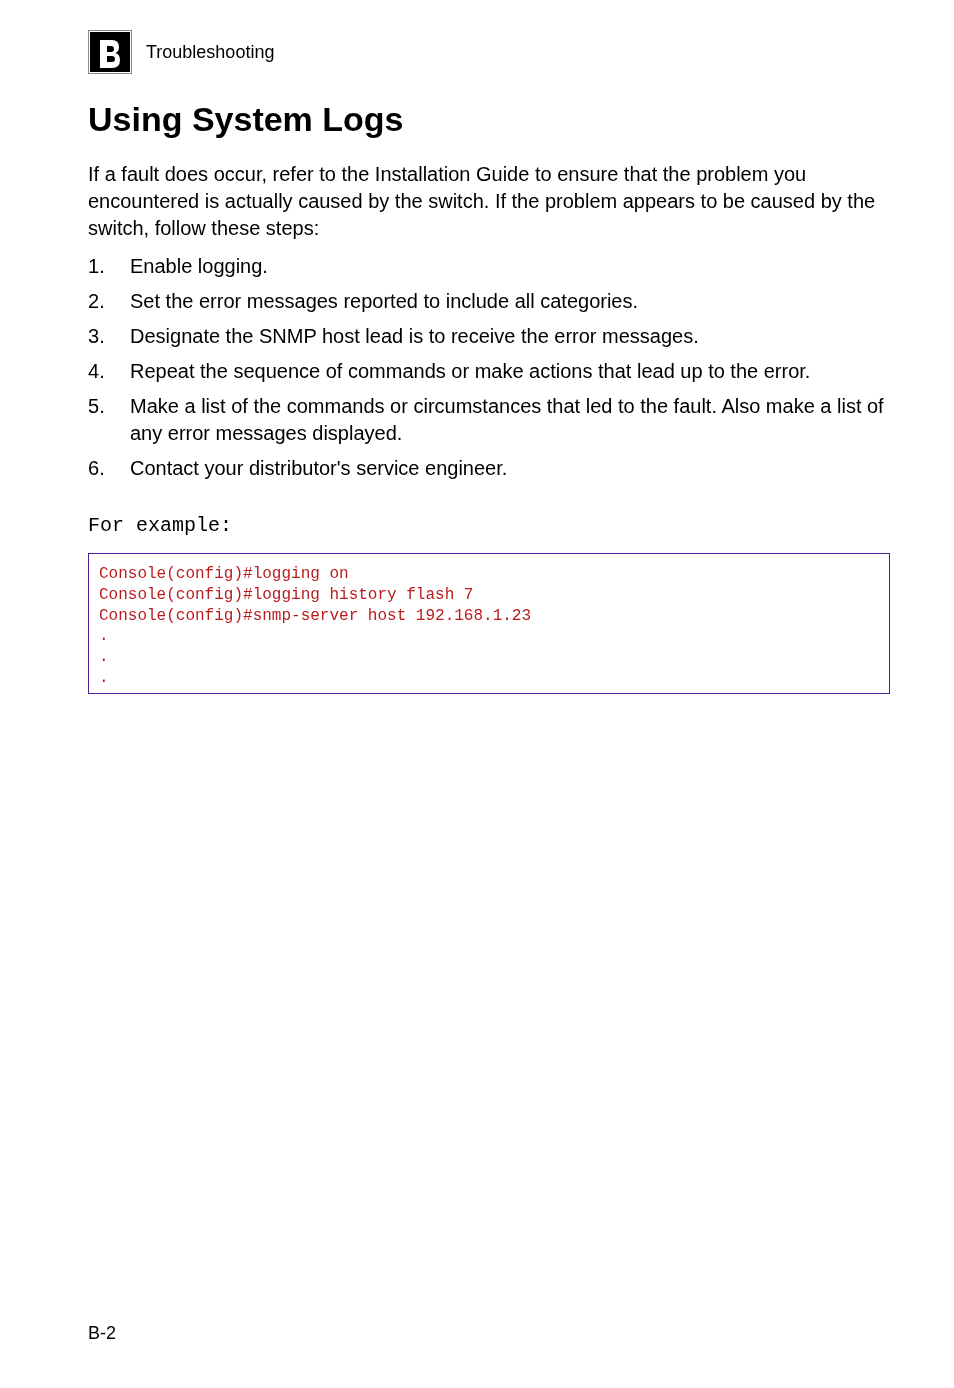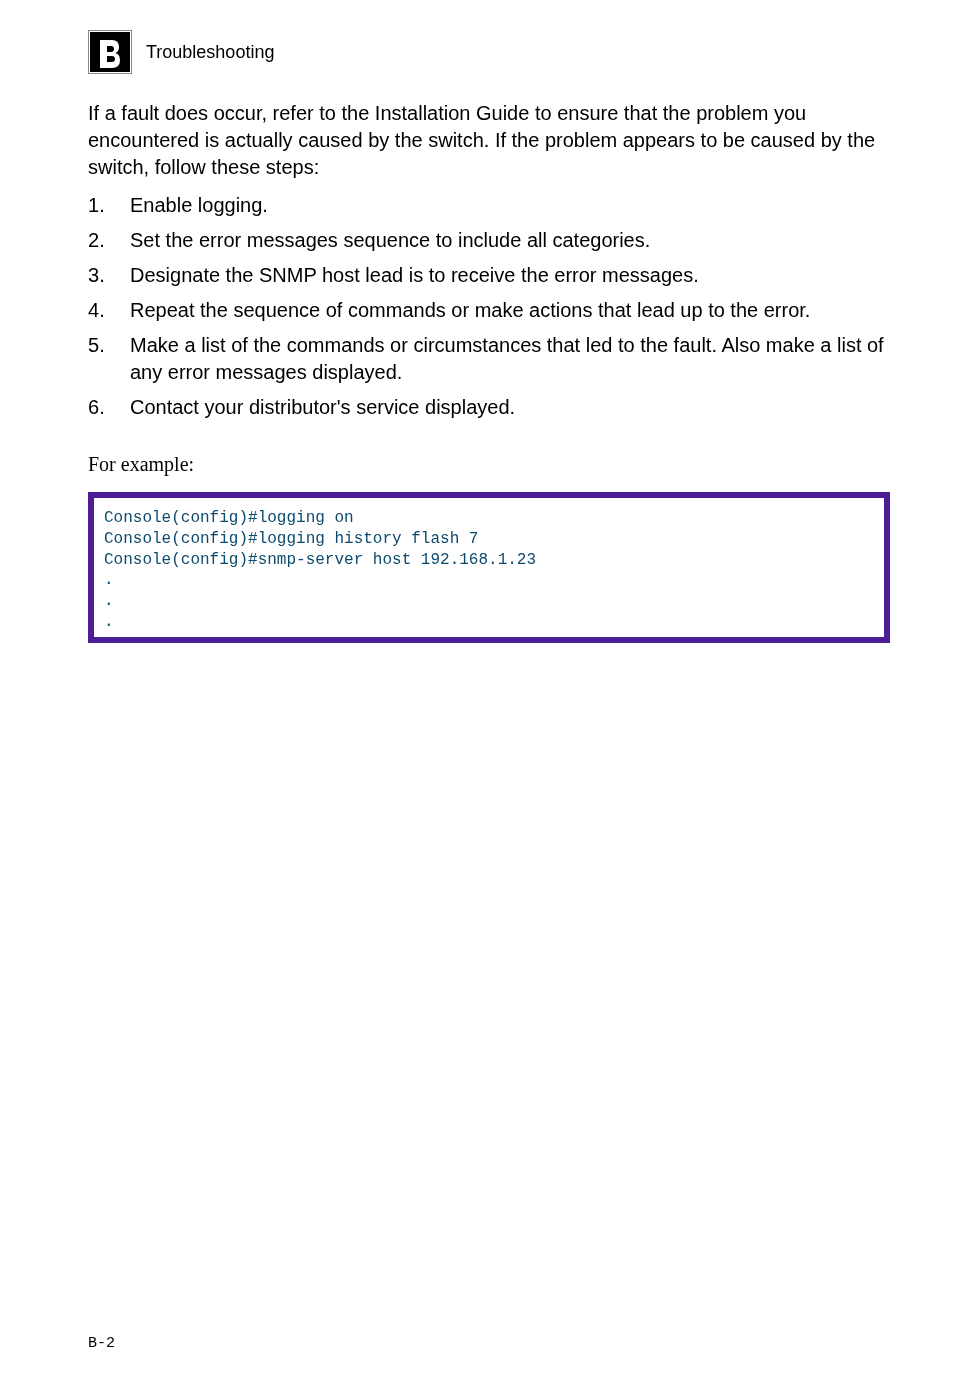--- a/index.html
+++ b/index.html
@@ -65,65 +65,66 @@
   }
   ol.steps > li::before {
     content: counter(step) ".";
     position: absolute;
     left: 0;
     top: 0;
   }
   p.lead {
     font-size: 20px;
     margin: 10px 0 16px 0;
-    font-family: Liberation Serif, serif;
+    font-family: Liberation Mono, monospace;
   }
   pre.code-block {
-    border: 6px solid #4c1d95;
+    border: 1px solid #4c1d95;
     padding: 10px 10px 4px 10px;
     font-family: "Courier New", Courier, monospace;
     font-size: 16px;
     line-height: 1.3;
-    color: #0c4a6e;
+    color: #b91c1c;
     white-space: pre;
     overflow: hidden;
   }
   .page-number {
     position: absolute;
-    bottom: 36px;
+    bottom: 44px;
     left: 88px;
-    font-size: 15px;
-    font-family: Liberation Mono, monospace;
+    font-size: 18px;
+    font-family: Liberation Sans, sans-serif;
   }
 </style>
 </head>
 <body>
 
 <div class="page">
 
   <div class="header-row">
     <div class="corner-icon">
       <svg width="40" height="40" viewBox="0 0 40 40">
         <rect x="0" y="0" width="40" height="40" fill="#000"></rect>
         <path d="M10 8 h12 q7 0 7 7 q0 5 -4 6 q5 1 5 7 q0 8 -8 8 h-12 z M17 14 v6 h4 q3 0 3 -3 q0 -3 -3 -3 z M17 24 v6 h5 q3 0 3 -3 q0 -3 -3 -3 z" fill="#fff"></path>
       </svg>
     </div>
     <span class="header-label">Troubleshooting</span>
   </div>
 
+  <h1 class="section-title">Using System Logs</h1>
 
   <p class="intro">If a fault does occur, refer to the Installation Guide to ensure that the problem you encountered is actually caused by the switch. If the problem appears to be caused by the switch, follow these steps:</p>
 
   <ol class="steps">
     <li>Enable logging.</li>
-    <li>Set the error messages sequence to include all categories.</li>
+    <li>Set the error messages reported to include all categories.</li>
     <li>Designate the SNMP host lead is to receive the error messages.</li>
     <li>Repeat the sequence of commands or make actions that lead up to the error.</li>
     <li>Make a list of the commands or circumstances that led to the fault. Also make a list of any error messages displayed.</li>
-    <li>Contact your distributor's service displayed.</li>
+    <li>Contact your distributor's service engineer.</li>
   </ol>
 
   <p class="lead">For example:</p>
 
   <pre class="code-block">Console(config)#logging on
 Console(config)#logging history flash 7
 Console(config)#snmp-server host 192.168.1.23
 .
 .
 .</pre>

